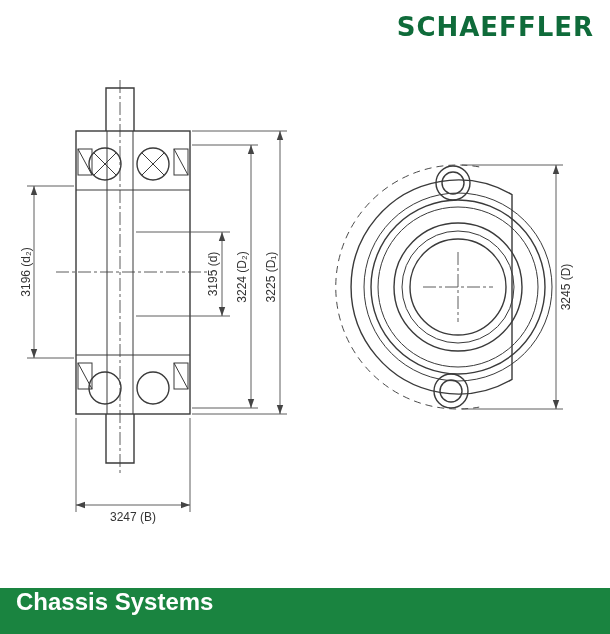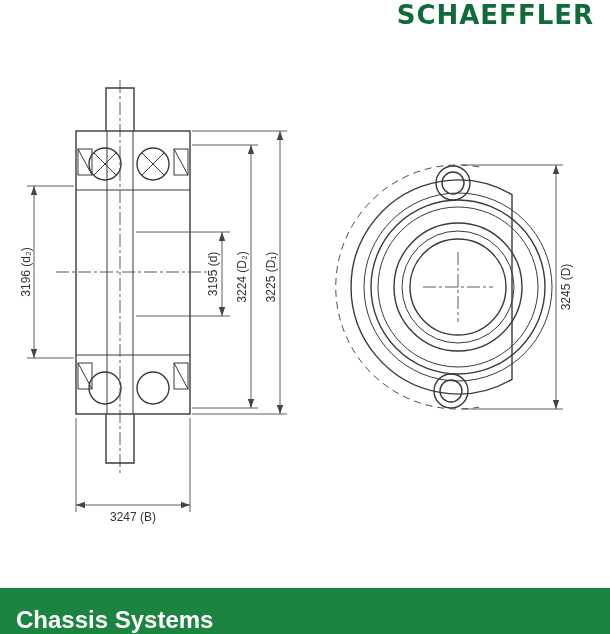--- a/index.html
+++ b/index.html
@@ -1,28 +1,28 @@
 <!DOCTYPE html>
 <html><head>
 <meta charset="utf-8">
 <style>
   * { margin:0; padding:0; box-sizing:border-box; }
   html,body { width:610px; height:634px; background:#ffffff; font-family:"Liberation Sans", sans-serif; }
   .page { position:relative; width:610px; height:634px; background:#ffffff; overflow:hidden; }
 
   .logo {
-    position:absolute; top:0; right:16px;
+    position:absolute; top:12px; right:16px;
     color:#0f6b3a; font-weight:800; font-size:26px; letter-spacing:1px;
     font-family:"DejaVu Sans", sans-serif;
   }
 
   .footer {
     position:absolute; left:0; bottom:0; width:610px; height:46px;
     background:#1a8440; color:#ffffff;
-    display:flex; align-items:flex-end; padding-left:16px;
+    display:flex; align-items:flex-start; padding-left:16px;
     font-size:24px; font-weight:bold;
     font-family:"Liberation Sans", sans-serif;
   }
 
   svg.drawing { position:absolute; left:0; top:0; }
 
   .part    { stroke:#3a3a3a; stroke-width:1.4; fill:none; }
   .thin    { stroke:#3a3a3a; stroke-width:1;   fill:none; }
   .cl      { stroke:#4a4a4a; stroke-width:0.9; fill:none; stroke-dasharray:13 3 3 3; }
   .phantom { stroke:#4a4a4a; stroke-width:1;   fill:none; stroke-dasharray:7 5; }

